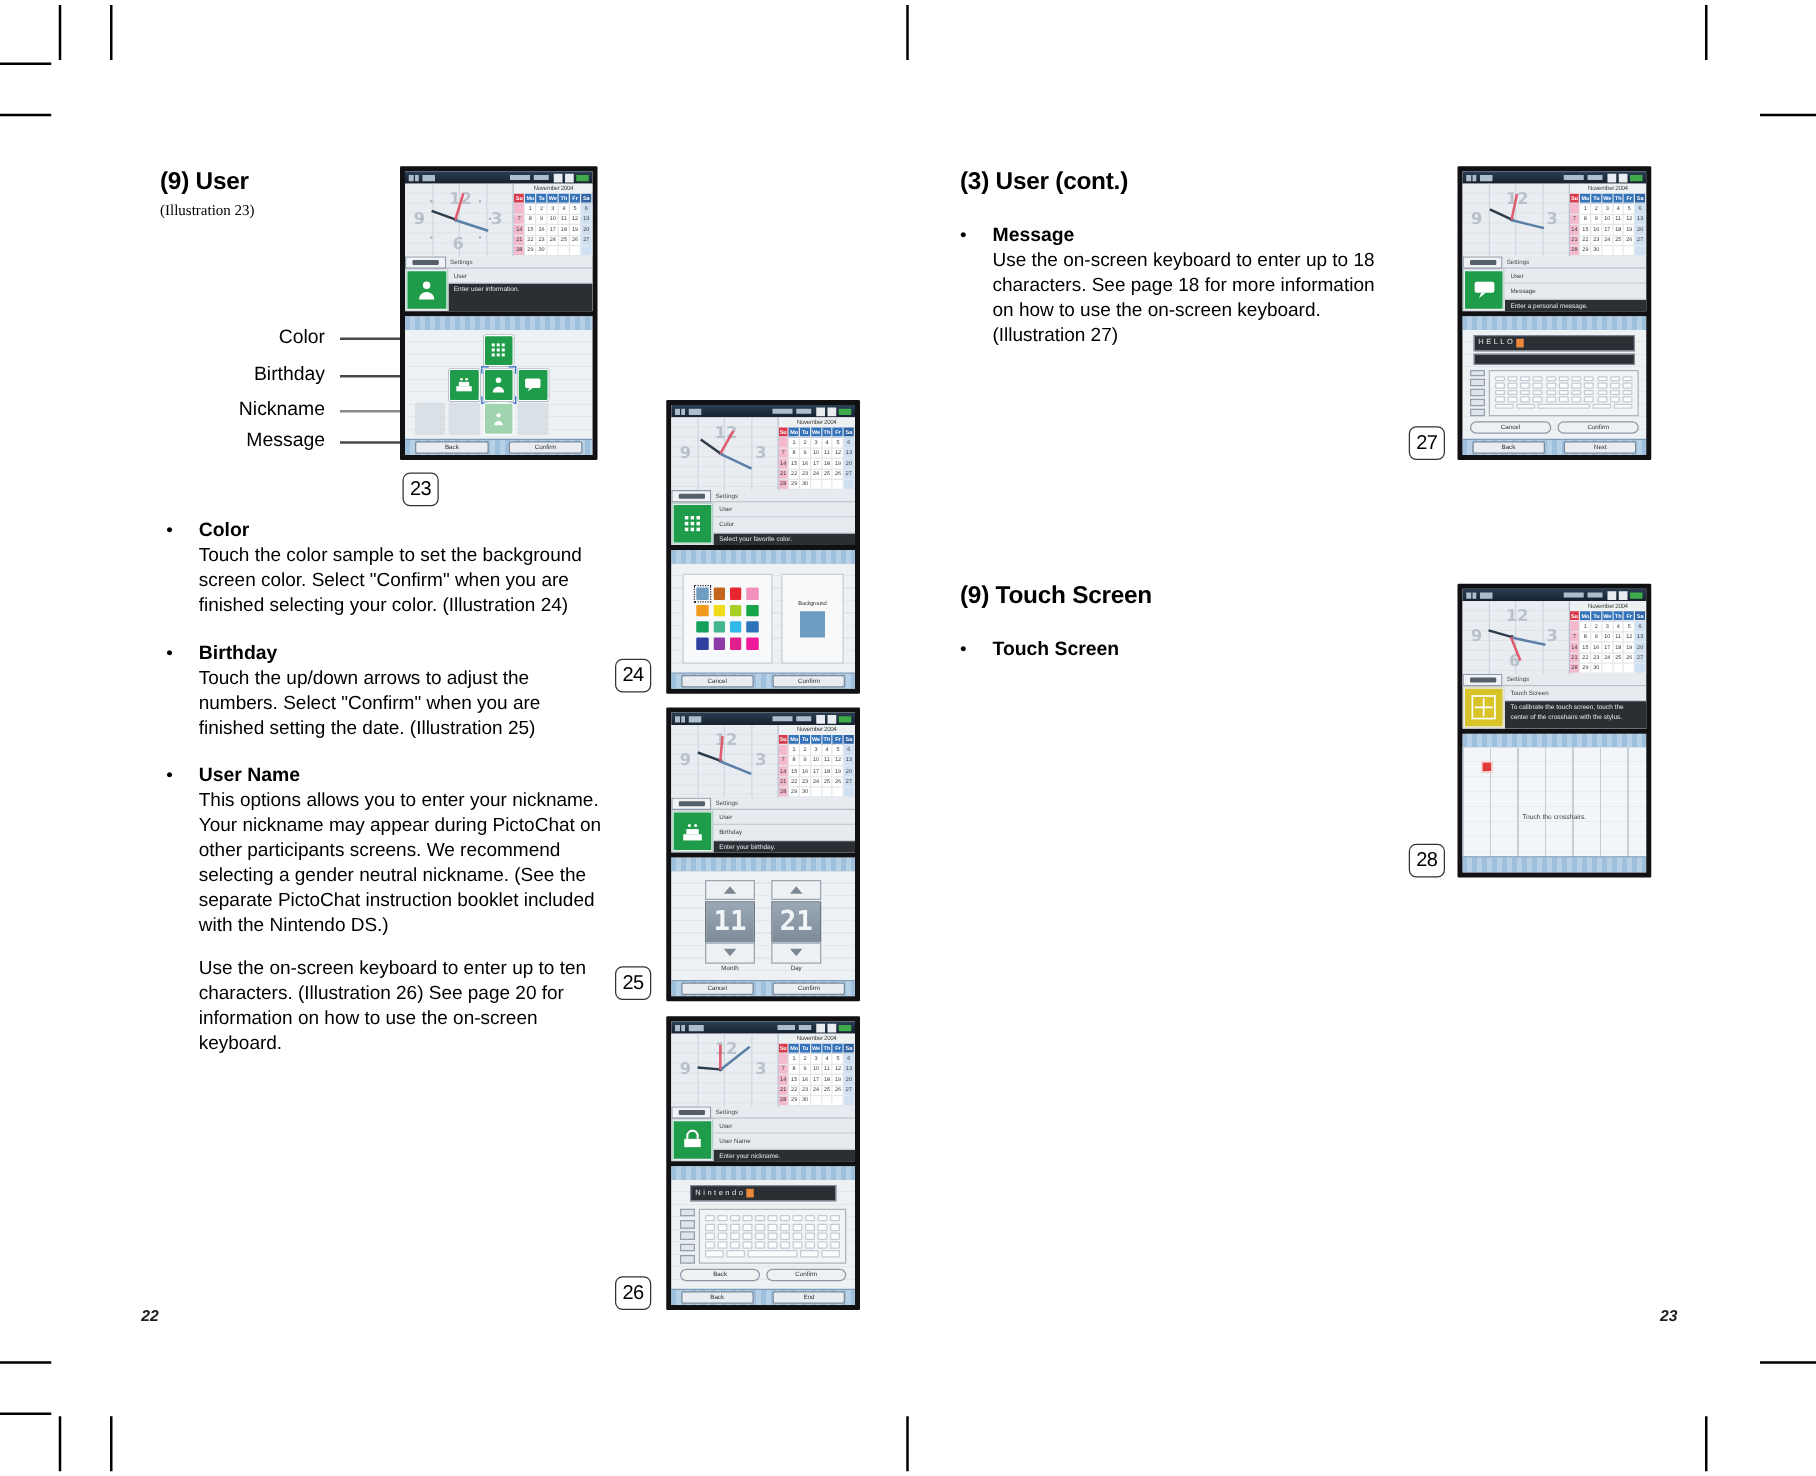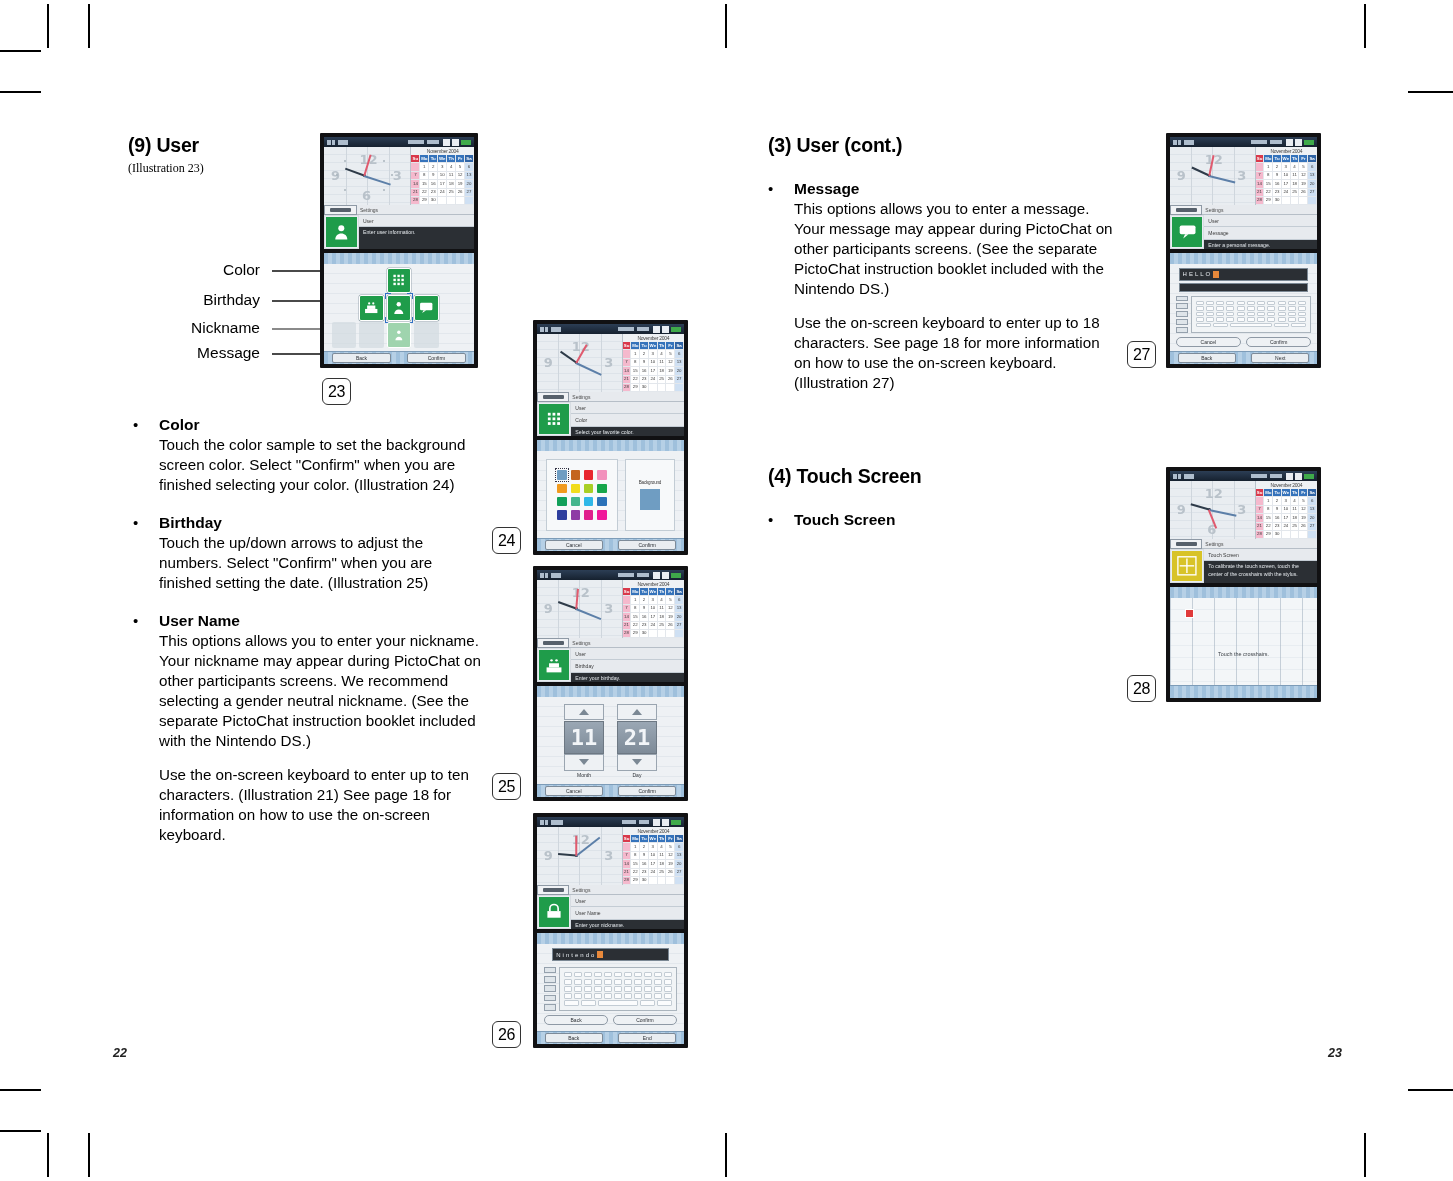--- a/index.html
+++ b/index.html
@@ -584,21 +584,21 @@
     </li>
     <li style="margin-top:18px;">
       <span class="dot">•</span>
       <div class="b-title">Birthday</div>
       <div class="b-body">Touch the up/down arrows to adjust the numbers. Select "Confirm" when you are finished setting the date. (Illustration 25)</div>
     </li>
     <li style="margin-top:18px;">
       <span class="dot">•</span>
       <div class="b-title">User Name</div>
       <div class="b-body">This options allows you to enter your nickname. Your nickname may appear during PictoChat on other participants screens. We recommend selecting a gender neutral nickname. (See the separate PictoChat instruction booklet included with the Nintendo DS.)</div>
-      <div class="b-body">Use the on-screen keyboard to enter up to ten characters. (Illustration 21) See page 18 for information on how to use the on-screen keyboard.</div>
+      <div class="b-body">Use the on-screen keyboard to enter up to ten characters. (Illustration 26) See page 20 for information on how to use the on-screen keyboard.</div>
     </li>
   </ul>
 </div>
 
 <div class="ds" style="left:533px; top:320px; width:155px; height:235px;">
   <div class="ds-screen ds-top" style="height:112px;">
     <div class="ds-statusbar">
       <div class="sb-left">
         <div class="sb-pix" style="width:4px;height:5px;"></div>
           <div class="sb-pix" style="width:3px;height:5px;"></div>
@@ -1063,28 +1063,27 @@
   </div>
 </div>
 <div class="badge" style="left:492px; top:1021px;">26</div>
 
 <div class="page" style="left:768px; top:134px; width:345px;">
   <h2 class="section-title">(3) User (cont.)</h2>
   <ul class="bullets" style="margin-top:22px;">
     <li>
       <span class="dot">•</span>
       <div class="b-title">Message</div>
-      <div class="b-body">This options allows you to enter a message. Your message may appear during PictoChat on other participants screens. (See the separate PictoChat instruction booklet included with the Nintendo DS.)</div>
       <div class="b-body">Use the on-screen keyboard to enter up to 18 characters. See page 18 for more information on how to use the on-screen keyboard. (Illustration 27)</div>
     </li>
   </ul>
 </div>
 
 <div class="page" style="left:768px; top:465px; width:350px;">
-  <h2 class="section-title">(4) Touch Screen</h2>
+  <h2 class="section-title">(9) Touch Screen</h2>
   <ul class="bullets" style="margin-top:22px;">
     <li>
       <span class="dot">•</span>
       <div class="b-title">Touch Screen</div>
     </li>
   </ul>
 </div>
 
 <div class="ds" style="left:1166px; top:133px; width:155px; height:235px;">
   <div class="ds-screen ds-top" style="height:112px;">

